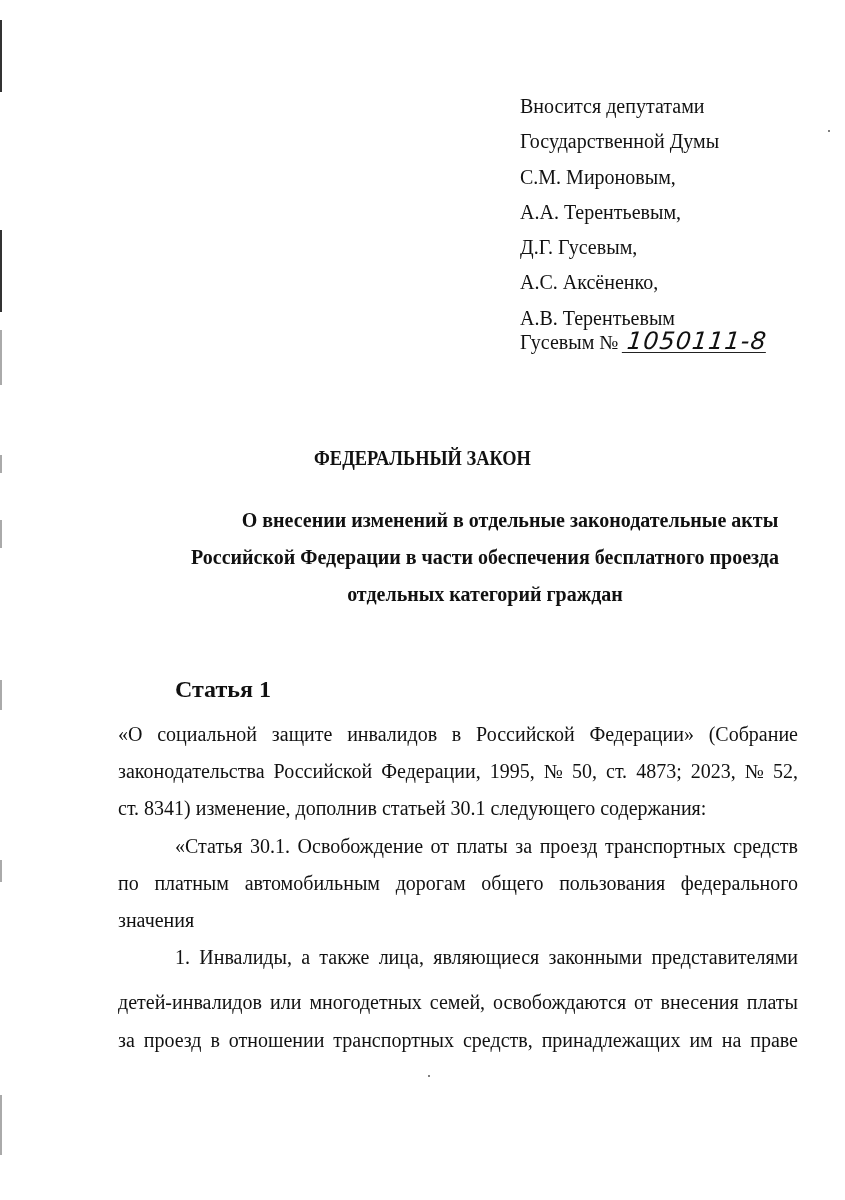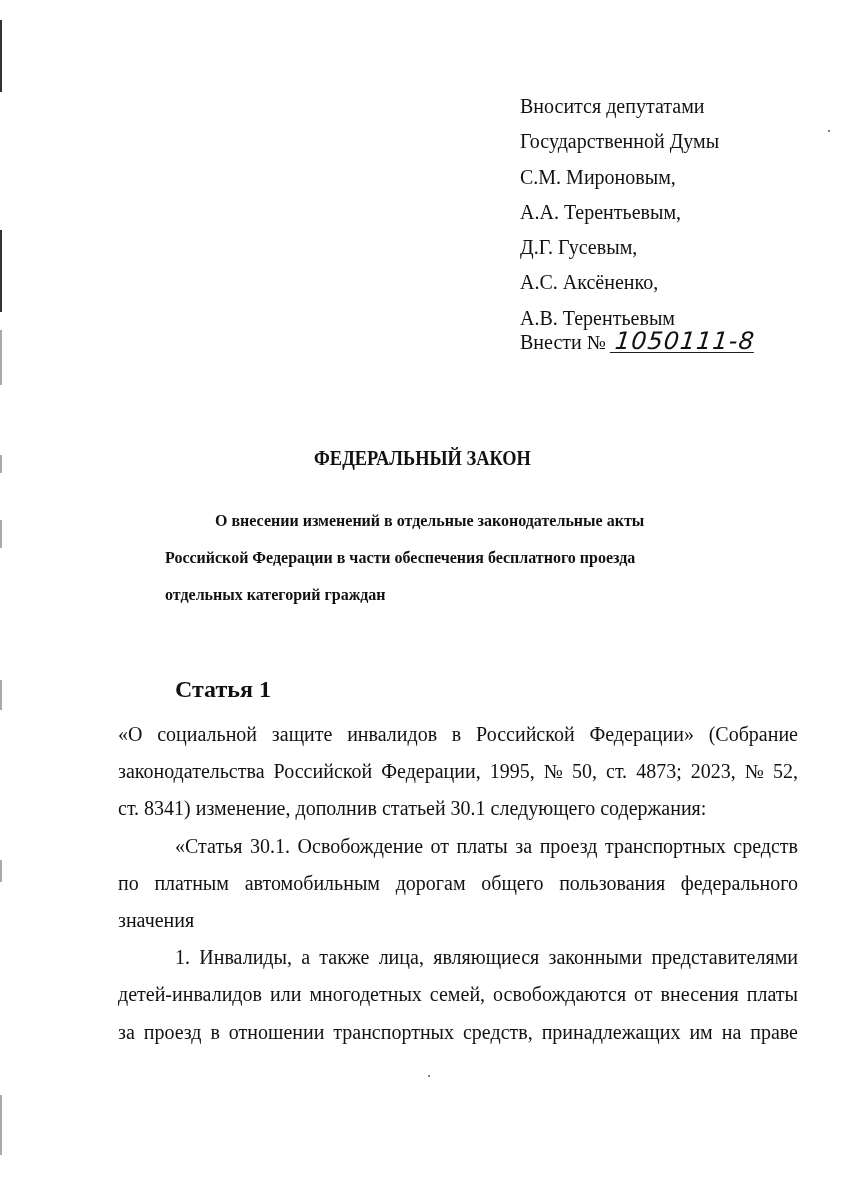--- a/index.html
+++ b/index.html
@@ -33,22 +33,22 @@
     }
 
     .law-title {
       position: absolute; left: 0; width: 845px; top: 447px;
       text-align: center; font-weight: bold; font-size: 20px;
       font-family: "Liberation Serif", serif;
       transform: scaleX(0.92);
     }
     .law-subtitle {
       position: absolute; left: 165px; top: 502px; width: 640px;
-      font-weight: bold; font-size: 16px; line-height: 37px;
-      text-align: left;
+      font-weight: bold; font-size: 20px; line-height: 37px;
+      text-align: center;
     }
     .law-subtitle div { white-space: nowrap; }
     .law-subtitle .l1 { padding-left: 50px; }
 
     .article-heading {
       position: absolute; left: 175px; top: 676px;
       font-weight: bold; font-size: 24px;
     }
 
     .body-text {
@@ -77,21 +77,21 @@
   <div>Вносится депутатами</div>
   <div>Государственной Думы</div>
   <div>С.М. Мироновым,</div>
   <div>А.А. Терентьевым,</div>
   <div>Д.Г. Гусевым,</div>
   <div>А.С. Аксёненко,</div>
   <div>А.В. Терентьевым</div>
 </div>
 
 <div class="project">
-  <span>Внести №</span>
+  <span>Гусевым №</span>
   <span class="num">1050111-8</span>
 </div>
 
 <div class="law-title">ФЕДЕРАЛЬНЫЙ ЗАКОН</div>
 
 <div class="law-subtitle">
   <div class="l1">О внесении изменений в отдельные законодательные акты</div>
   <div>Российской Федерации в части обеспечения бесплатного проезда</div>
   <div>отдельных категорий граждан</div>
 </div>
@@ -104,16 +104,16 @@
     <span class="jline" style="white-space: nowrap; word-spacing: 4.06094px;">законодательства Российской Федерации, 1995, № 50, ст. 4873; 2023, № 52,</span>
     <span class="jline last">ст. 8341) изменение, дополнив статьей 30.1 следующего содержания:</span>
   </div>
   <div>
     <span class="jline ind" style="white-space: nowrap; word-spacing: 2.53906px;">«Статья 30.1. Освобождение от платы за проезд транспортных средств</span>
     <span class="jline" style="white-space: nowrap; word-spacing: 10.6849px;">по платным автомобильным дорогам общего пользования федерального</span>
     <span class="jline last">значения</span>
   </div>
   <div>
     <span class="jline ind" style="white-space: nowrap; word-spacing: 4.27009px;">1. Инвалиды, а также лица, являющиеся законными представителями</span>
-    <span class="jline" style="white-space: nowrap; word-spacing: 3.02679px;">детей-инвалидов или многодетных семей, освобождаются от внесения платы</span>
+    <span class="jline" style="white-space: nowrap; word-spacing: 3.02679px; margin-top: 8px;">детей-инвалидов или многодетных семей, освобождаются от внесения платы</span>
     <span class="jline" style="white-space: nowrap; word-spacing: 3.93229px;">за проезд в отношении транспортных средств, принадлежащих им на праве</span>
   </div>
 </div>
 
 </body></html>

